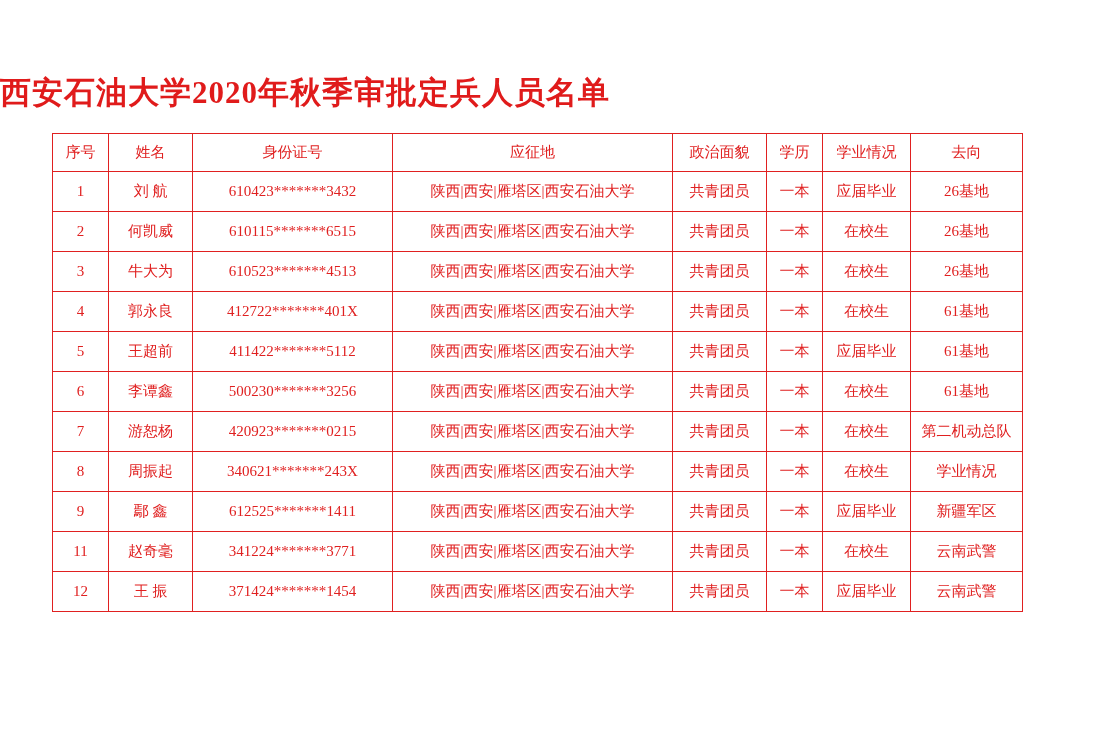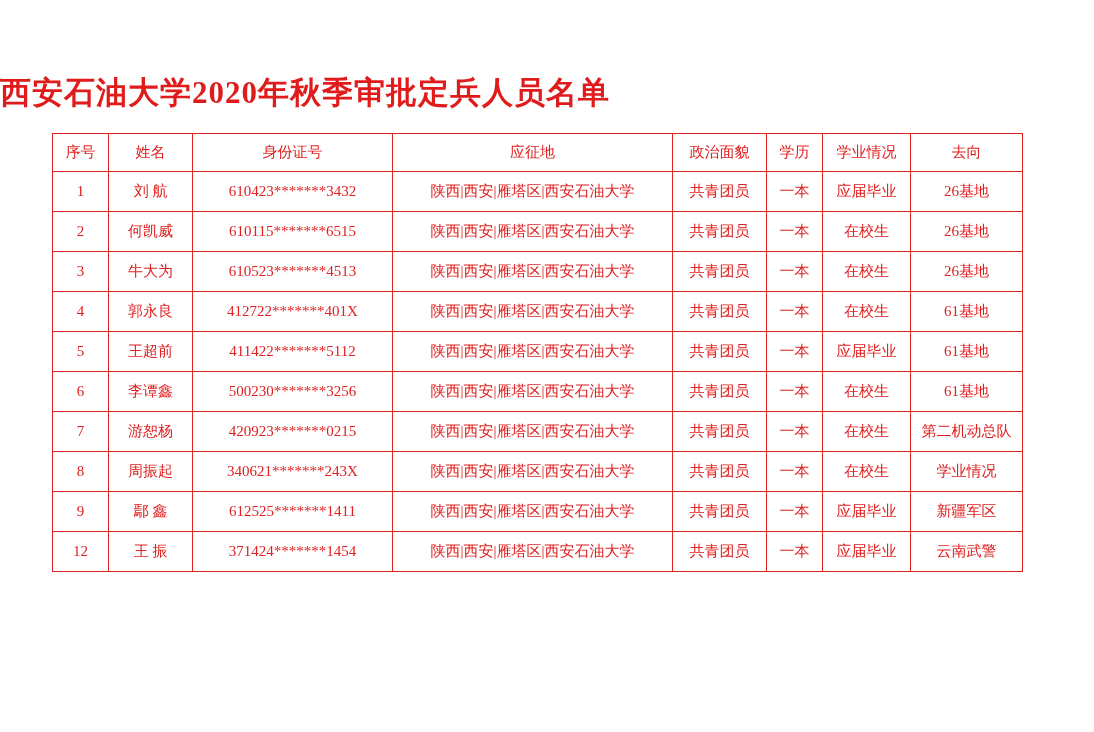--- a/index.html
+++ b/index.html
@@ -197,20 +197,30 @@
           <td>9</td>
           <td class="cell-name">鄢 鑫</td>
           <td class="cell-id">612525*******1411</td>
           <td class="cell-place">陕西|西安|雁塔区|西安石油大学</td>
           <td>共青团员</td>
           <td>一本</td>
           <td>应届毕业</td>
           <td>新疆军区</td>
         </tr>
         <tr>
+          <td>11</td>
+          <td class="cell-name">赵奇毫</td>
+          <td class="cell-id">341224*******3771</td>
+          <td class="cell-place">陕西|西安|雁塔区|西安石油大学</td>
+          <td>共青团员</td>
+          <td>一本</td>
+          <td>在校生</td>
+          <td>云南武警</td>
+        </tr>
+        <tr>
           <td>12</td>
           <td class="cell-name">王 振</td>
           <td class="cell-id">371424*******1454</td>
           <td class="cell-place">陕西|西安|雁塔区|西安石油大学</td>
           <td>共青团员</td>
           <td>一本</td>
           <td>应届毕业</td>
           <td>云南武警</td>
         </tr>
       </tbody>

